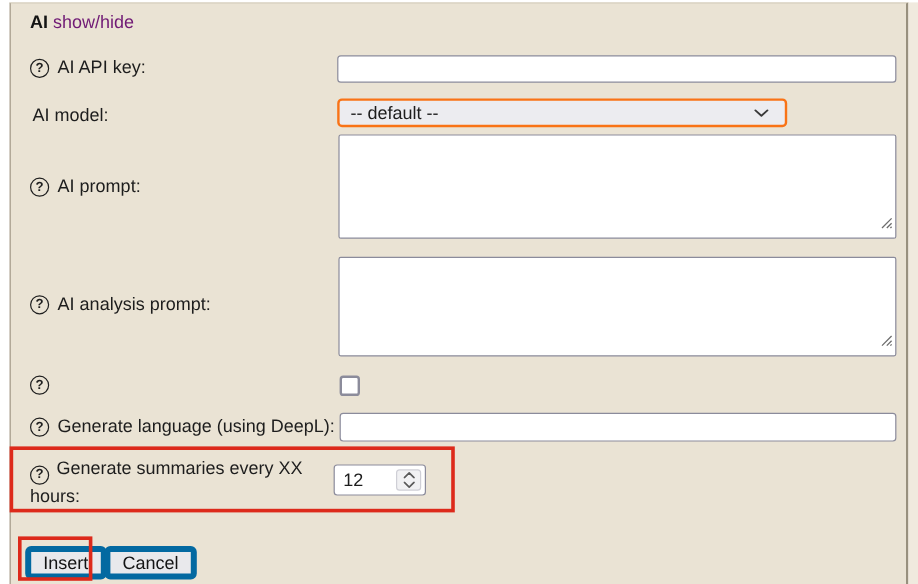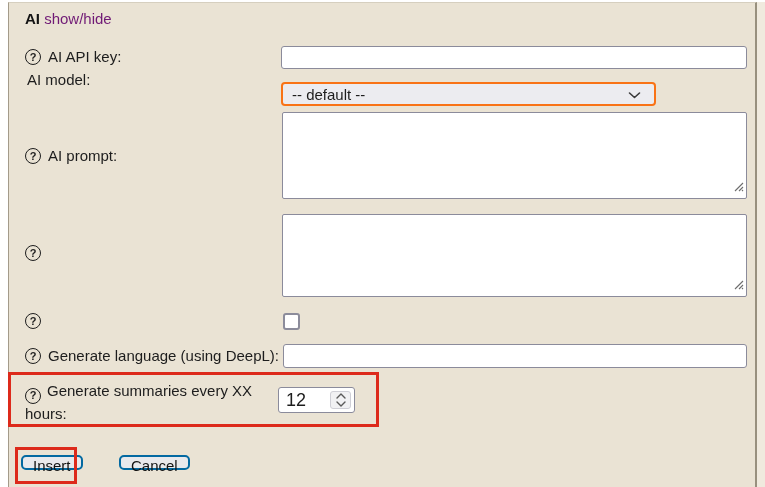--- a/index.html
+++ b/index.html
@@ -37,26 +37,26 @@
 
   .checkbox { position:absolute; appearance:none; -webkit-appearance:none; width:17px; height:17px;
               background:#fff; border:2px solid #8c8c9b; border-radius:3px; cursor:pointer; }
 
   .wrap-label { position:absolute; font-size:15px; color:#1d1d1d; line-height:19px; width:245px; }
   .wrap-label .help-icon { vertical-align:-3px; margin-right:6px; }
 
   .num-wrap { position:absolute; left:278px; top:387px; width:77px; height:26px;
               background:#fff; border:1px solid #8b8b9b; border-radius:3px; }
   .num-wrap input { position:absolute; left:0; top:0; width:50px; height:100%; border:none; outline:none;
-              background:transparent; font-family:"Liberation Sans", sans-serif; font-size:18px; color:#1d1d1d; padding-left:7px; }
+              background:transparent; font-family:"Liberation Sans", sans-serif; font-size:15px; color:#1d1d1d; padding-left:7px; }
   .spinner { position:absolute; right:3px; top:3px; bottom:3px; width:21px; background:#f1f1f3;
              border:1px solid #cfcfd6; border-radius:3px; display:flex; flex-direction:column;
              align-items:center; justify-content:center; gap:2px; cursor:pointer; }
 
-  .btn { position:absolute; height:15px; padding:0 10px; background:#e9e9ec; border:2px solid #0369a1;
+  .btn { position:absolute; height:28px; padding:0 10px; background:#e9e9ec; border:5px solid #0369a1;
          border-radius:5px; font-family:"Liberation Sans", sans-serif; font-size:15px; color:#141414; cursor:pointer; }
 
   .annotation { position:absolute; border:3px solid #dd2a1b; pointer-events:none; background:transparent; }
 </style>
 </head>
 <body>
 
 <div id="stage">
   <div class="panel"></div>
   <div class="right-strip"></div>
@@ -65,21 +65,21 @@
     <b>AI</b>
     <a>show/hide</a>
   </div>
 
   <div class="row-label" style="left:25px; top:48px;">
     <span class="help-icon">?</span>
     <span>AI API key:</span>
   </div>
   <input class="txt-input" style="left: 281px; top: 46px; width: 466px; height: 23px;" type="text" value="">
 
-  <div class="row-label" style="left:27px; top:71px;">
+  <div class="row-label" style="left:27px; top:88px;">
     <span>AI model:</span>
   </div>
   <div class="select-box" style="left:281px; top:82px; width:375px; height:24px;">
     <span>-- default --</span>
     <span class="chev">
       <svg width="13" height="8" viewBox="0 0 13 8">
           <polyline points="1.5,1.5 6.5,6 11.5,1.5" fill="none" stroke="#3a3a3a" stroke-width="1.6" stroke-linecap="round" stroke-linejoin="round"></polyline>
         </svg>
     </span>
   </div>
@@ -92,20 +92,21 @@
     <textarea style=""></textarea>
     <span class="resize-grip">
       <svg width="11" height="11" viewBox="0 0 11 11">
           <path d="M10 2 L2 10 M10 6 L6 10 M10 9 L9 10" stroke="#6e6e6e" stroke-width="1.1" fill="none"></path>
         </svg>
     </span>
   </div>
 
   <div class="row-label" style="left:25px; top:245px;">
     <span class="help-icon">?</span>
+    <span>AI analysis prompt:</span>
   </div>
   <div class="textarea-wrap" style="left:282px; top:214px; width:465px; height:83px;">
     <textarea style=""></textarea>
     <span class="resize-grip">
       <svg width="11" height="11" viewBox="0 0 11 11">
           <path d="M10 2 L2 10 M10 6 L6 10 M10 9 L9 10" stroke="#6e6e6e" stroke-width="1.1" fill="none"></path>
         </svg>
     </span>
   </div>
 
@@ -129,17 +130,17 @@
       <svg width="10" height="6" viewBox="0 0 10 6">
           <polyline points="1,5 5,1 9,5" fill="none" stroke="#5a5a5a" stroke-width="1.4" stroke-linecap="round" stroke-linejoin="round"></polyline>
         </svg>
       <svg width="10" height="6" viewBox="0 0 10 6">
           <polyline points="1,1 5,5 9,1" fill="none" stroke="#5a5a5a" stroke-width="1.4" stroke-linecap="round" stroke-linejoin="round"></polyline>
         </svg>
     </div>
   </div>
 
   <button class="btn" style="left:21px; top:455px;">Insert</button>
-  <button class="btn" style="left:87px; top:455px;margin-left:32px;">Cancel</button>
+  <button class="btn" style="left:87px; top:455px;">Cancel</button>
 
   <div class="annotation" style="left:8px; top:372px; width:371px; height:55px;"></div>
   <div class="annotation" style="left:15px; top:447px; width:62px; height:37px;"></div>
 </div>
 
 </body></html>

